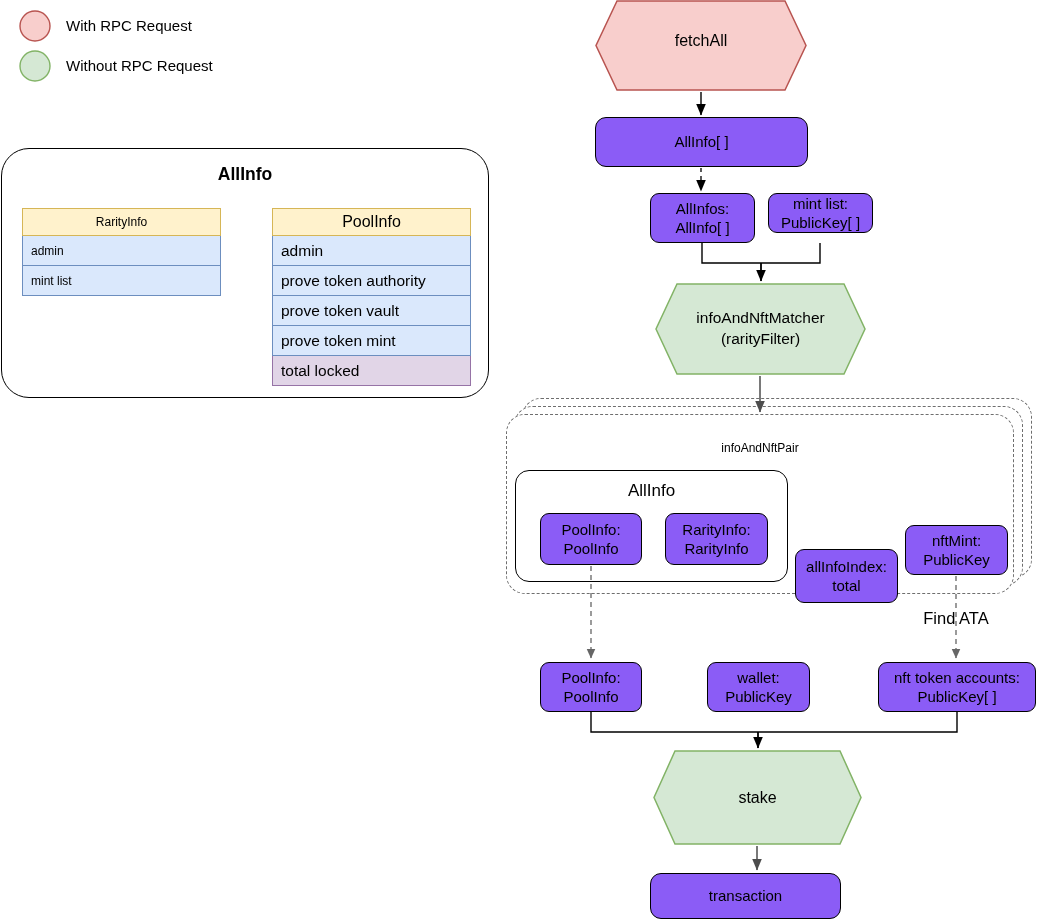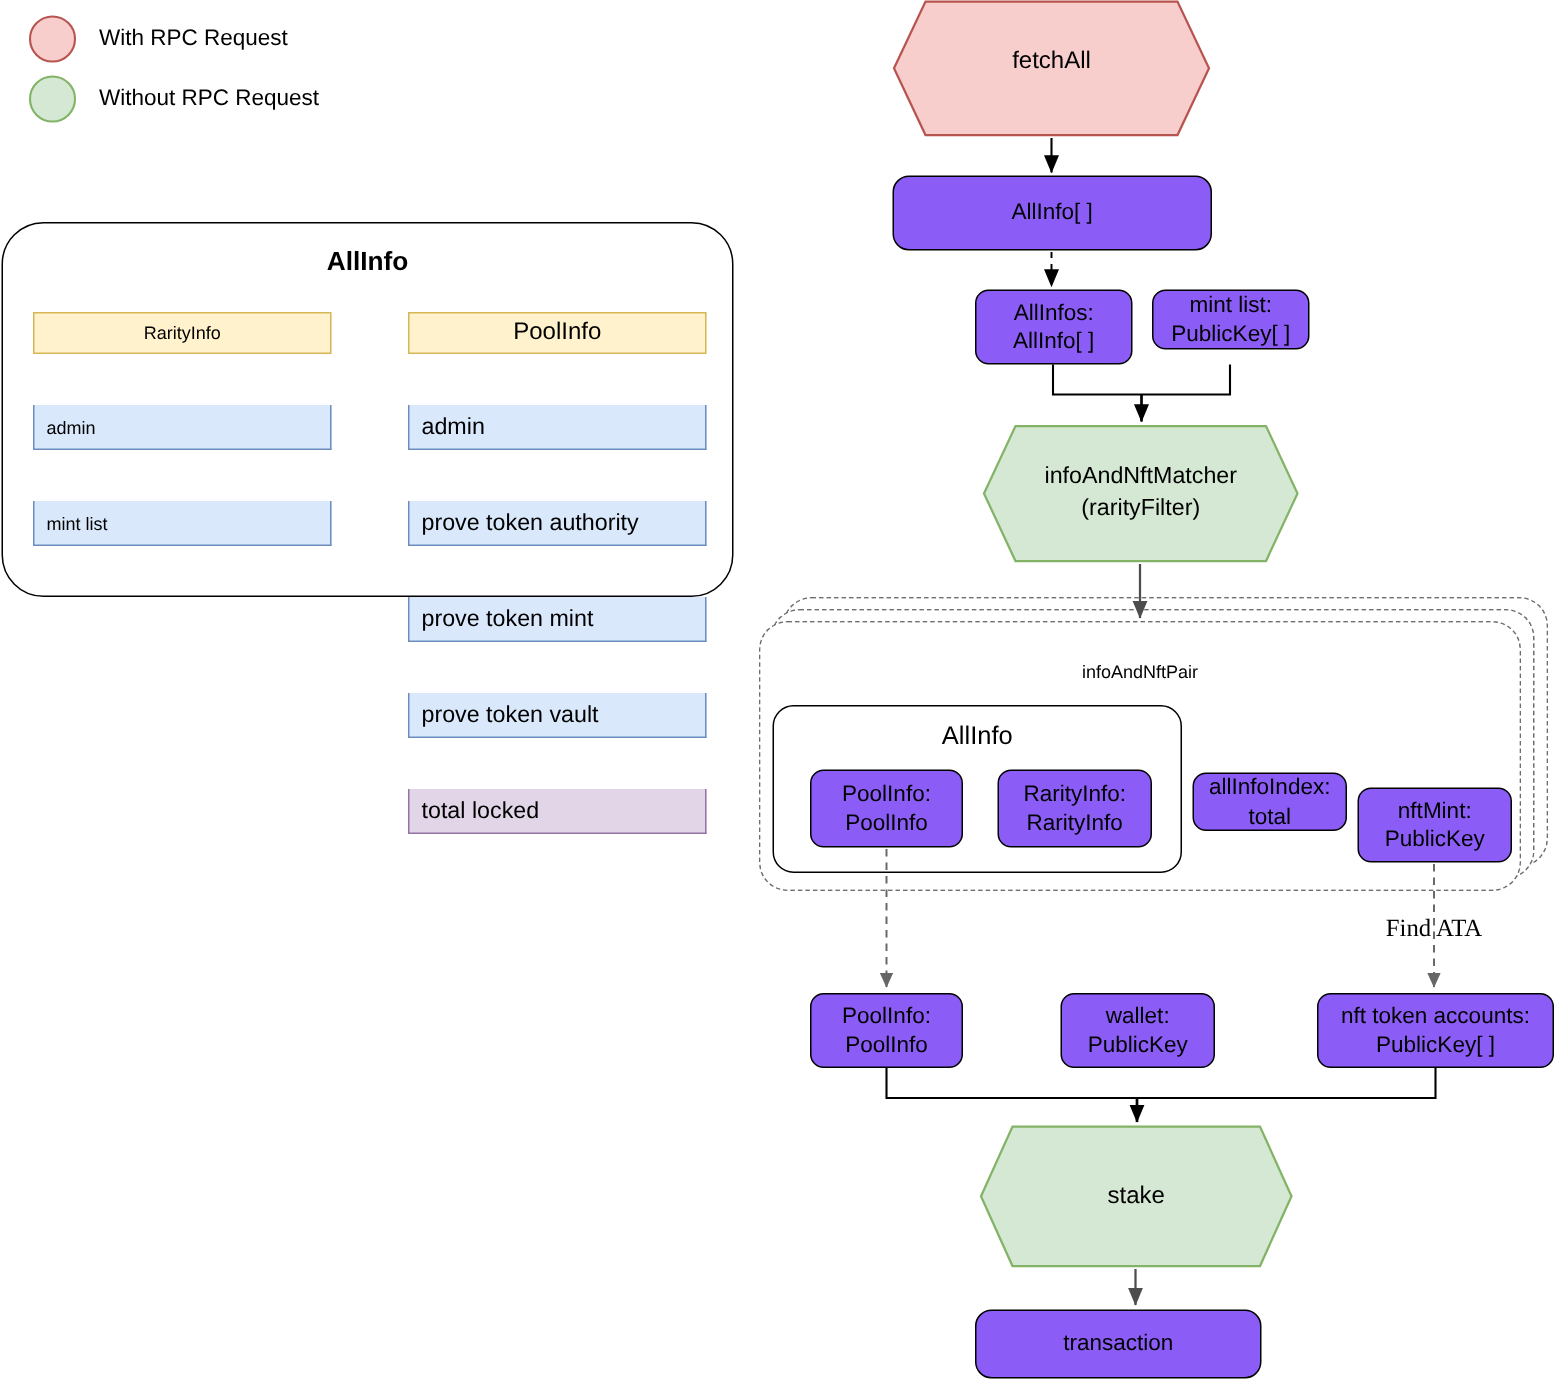--- a/index.html
+++ b/index.html
@@ -46,30 +46,30 @@
     box-sizing:border-box; z-index:2;
   }
   .ov-title { position:absolute; width:100%; top:15px; text-align:center; font-size:17.5px; font-weight:bold; }
   .tbl { position:absolute; box-sizing:border-box; }
   .tbl-header {
     height:28px; background:#FFF2CC; border:1.5px solid #D6B656;
     display:flex; align-items:center; justify-content:center; box-sizing:border-box;
   }
   .tbl-row {
     height:30px; border:1.5px solid; border-top:none;
-    display:flex; align-items:center; padding-left:8px; box-sizing:border-box;margin-top:34px;
+    display:flex; align-items:center; padding-left:8px; box-sizing:border-box;
   }
   .tone-blue   { background:#DAE8FC; border-color:#6C8EBF; }
   .tone-purple { background:#E1D5E7; border-color:#9673A6; }
   .f12 { font-size:12px; }
   .f15 { font-size:15.5px; }
   .f16 { font-size:16px; }
 
   #connectors { position:absolute; inset:0; z-index:5; pointer-events:none; }
-  .find-ata { position:absolute; text-align:center; font-size:16.5px; z-index:6;font-family:Liberation Serif, serif; }
+  .find-ata { position:absolute; text-align:center; font-size:16.5px; z-index:6; }
 </style>
 </head>
 <body>
 
 <div class="canvas">
 
   <svg class="abs" style="left:18px;top:9px" width="34" height="34">
     <circle cx="17" cy="17" r="15" stroke-width="1.4" fill="#F8CECC" stroke="#B85450"></circle>
   </svg>
   <span class="legend-label" style="left:66px;top:17px">With RPC Request</span>
@@ -85,22 +85,22 @@
     <div class="tbl f12" style="left:20px;top:59px;width:199px">
       <div class="tbl-header">RarityInfo</div>
       <div class="tbl-row tone-blue">admin</div>
       <div class="tbl-row tone-blue">mint list</div>
     </div>
 
     <div class="tbl f15" style="left:270px;top:59px;width:199px">
       <div class="tbl-header f16">PoolInfo</div>
       <div class="tbl-row tone-blue">admin</div>
       <div class="tbl-row tone-blue">prove token authority</div>
+      <div class="tbl-row tone-blue">prove token vault</div>
       <div class="tbl-row tone-blue">prove token mint</div>
-      <div class="tbl-row tone-blue">prove token vault</div>
       <div class="tbl-row tone-purple">total locked</div>
     </div>
   </div>
 
   <div class="hex" style="left:595px;top:0;width:212px;height:82px;font-size:16px">
     <svg width="212" height="91">
       <polygon points="22,1 190,1 211,45.5 190,90 22,90 1,45.5" stroke-width="1.5" fill="#F8CECC" stroke="#B85450"></polygon>
     </svg>
     <span class="hex-label">fetchAll</span>
   </div>
@@ -137,21 +137,21 @@
     <div class="inner-allinfo-title">AllInfo</div>
   </div>
   <div class="node" style="left:540px;top:513px;width:102px;height:52px">
     <span>PoolInfo:</span>
     <span>PoolInfo</span>
   </div>
   <div class="node" style="left:665px;top:513px;width:103px;height:52px">
     <span>RarityInfo:</span>
     <span>RarityInfo</span>
   </div>
-  <div class="node" style="left:795px;top:515px;width:103px;height:39px">
+  <div class="node" style="left:795px;top:549px;width:103px;height:54px">
     <span>allInfoIndex:</span>
     <span>total</span>
   </div>
   <div class="node" style="left:905px;top:525px;width:103px;height:50px">
     <span>nftMint:</span>
     <span>PublicKey</span>
   </div>
 
   <div class="find-ata" style="left:896px;top:609px;width:120px">Find ATA</div>
 

